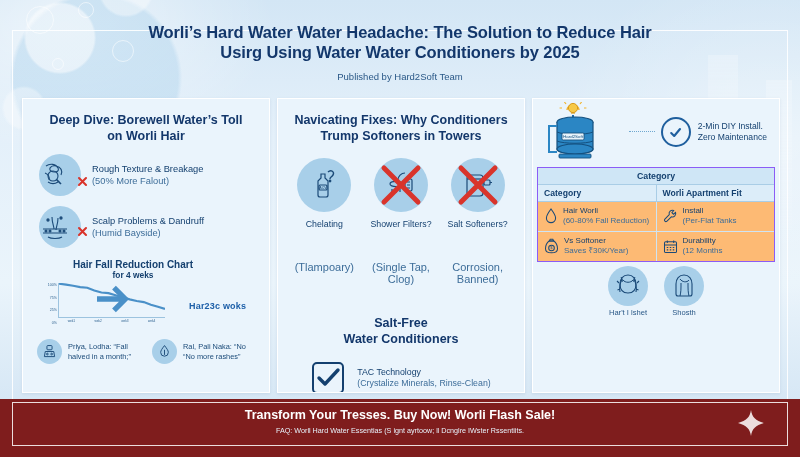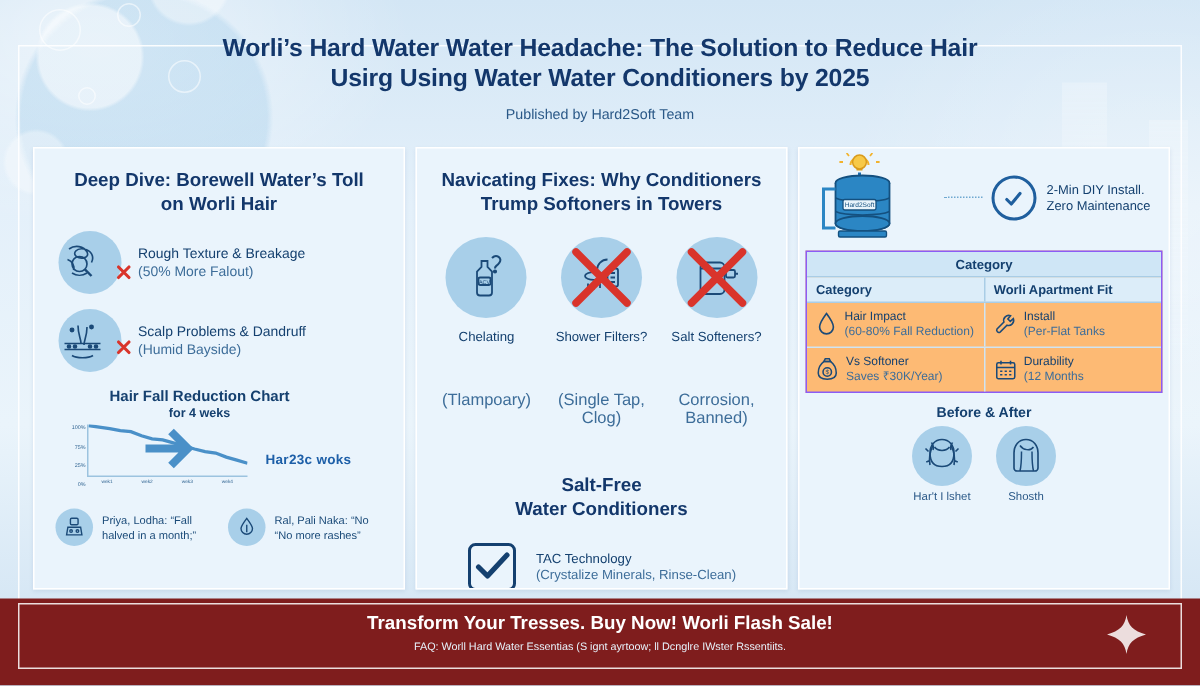--- a/index.html
+++ b/index.html
@@ -56,21 +56,21 @@
   
   .row{display:flex;align-items:center;gap:11px;margin:10px 16px 0;}
   .row .circ{width:42px;height:42px;}
   .row .txt{font-size:9.3px;line-height:12.4px;color:#14406f;}
   .row .txt .sub{color:#3d6d99;}
 
   
   .chart-wrap{margin:11px 14px 0;}
   .chart-title{text-align:center;color:#15406f;font-weight:bold;font-size:10px;margin-left:-26px;}
   .chart-title .sm{display:block;font-size:8.4px;font-weight:bold;}
-  .chart-body{display:flex;align-items:flex-start;margin-top:3px;}
+  .chart-body{display:flex;align-items:flex-start;margin-top:3px;gap:12px;}
   .chart-box{position:relative;width:128px;height:42px;}
   .yaxis{position:absolute;left:0;top:0;width:20px;height:42px;display:flex;flex-direction:column;
     justify-content:space-between;align-items:flex-end;}
   .yaxis span{font-size:3.6px;color:#2f6391;line-height:4px;}
   .plot{position:absolute;left:21px;top:0;right:0;bottom:7px;border-left:1px solid #9cc3df;
     border-bottom:1px solid #9cc3df;}
   .plot svg{display:block;width:100%;height:100%;}
   .xaxis{position:absolute;left:21px;right:0;bottom:0;height:6px;display:flex;justify-content:space-around;}
   .xaxis span{font-size:3.2px;color:#2f6391;}
   .chart-badge{margin:18px 0 0 12px;color:#1d5fa8;font-weight:bold;font-size:9px;letter-spacing:.2px;}
@@ -385,21 +385,21 @@
       <div>Category</div>
       <div>Worli Apartment Fit</div>
     </div>
 
     <div class="tr">
       <div class="td">
         <svg width="14" height="17" viewBox="0 0 14 17" fill="none" stroke="#1b4a78" stroke-width="1.1">
           <path d="M7 1c3 4 4.6 6.5 4.6 9A4.6 4.6 0 017 14.6 4.6 4.6 0 012.4 10C2.4 7.5 4 5 7 1z"></path>
         </svg>
         <div class="tx">
-          <div>Hair Impact</div>
+          <div>Hair Worli</div>
           <div class="sub">(60-80% Fall Reduction)</div>
         </div>
       </div>
       <div class="td">
         <svg width="15" height="15" viewBox="0 0 16 16" fill="none" stroke="#1b4a78" stroke-width="1.1">
           <path d="M11.4 1.6a3.6 3.6 0 00-4.7 4.5L1.8 11a1.6 1.6 0 002.2 2.2l4.9-4.9a3.6 3.6 0 004.5-4.7L11.2 5.6 9.5 3.9z"></path>
         </svg>
         <div class="tx">
           <div>Install</div>
           <div class="sub">(Per-Flat Tanks</div>
@@ -427,21 +427,20 @@
           <path d="M4 9h1.6M7.2 9h1.6M10.4 9h1.6M4 11.6h1.6M7.2 11.6h1.6M10.4 11.6h1.6"></path>
         </svg>
         <div class="tx">
           <div>Durability</div>
           <div class="sub">(12 Months</div>
         </div>
       </div>
     </div>
   </div>
 
-  <div class="ba-title">Before &amp; After</div>
   <div class="ba">
     <div class="it">
       <div class="circ">
         <svg width="30" height="30" viewBox="0 0 30 30" fill="none" stroke="#1b4a78" stroke-width="1.1">
           <path d="M9 8c-2 4-3 8-2 13M21 8c2 4 3 8 2 13M6 12l-2-2M24 12l2-2M7 18l-2.5 1M23 18l2.5 1"></path>
           <path d="M15 4c5 0 8 4 8 9 0 6-3 9-8 9s-8-3-8-9c0-5 3-9 8-9z"></path>
           <path d="M10 9c2 3 8 3 10 0" stroke-width="1"></path>
           <path d="M8 6c1 2 2 3 1 5M22 6c-1 2-2 3-1 5" stroke-width="1"></path>
         </svg>
       </div>

